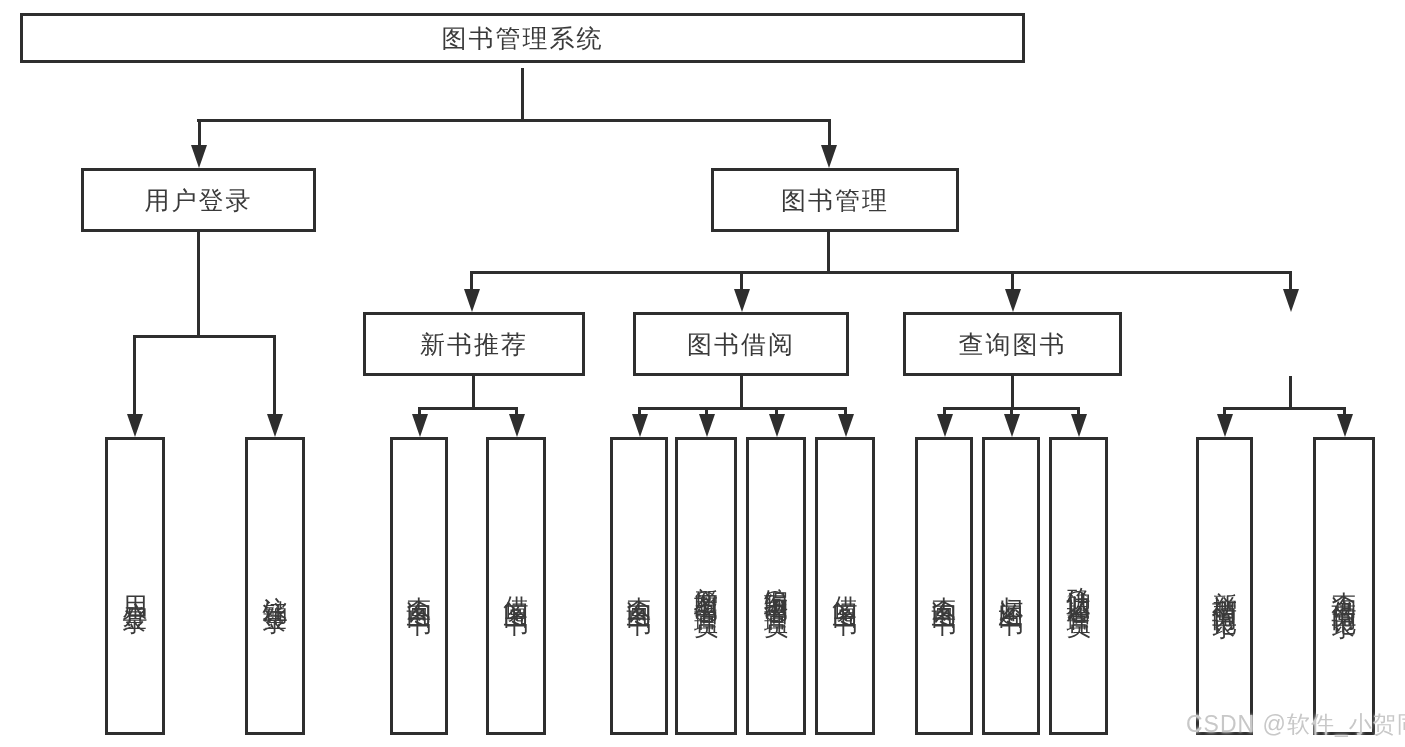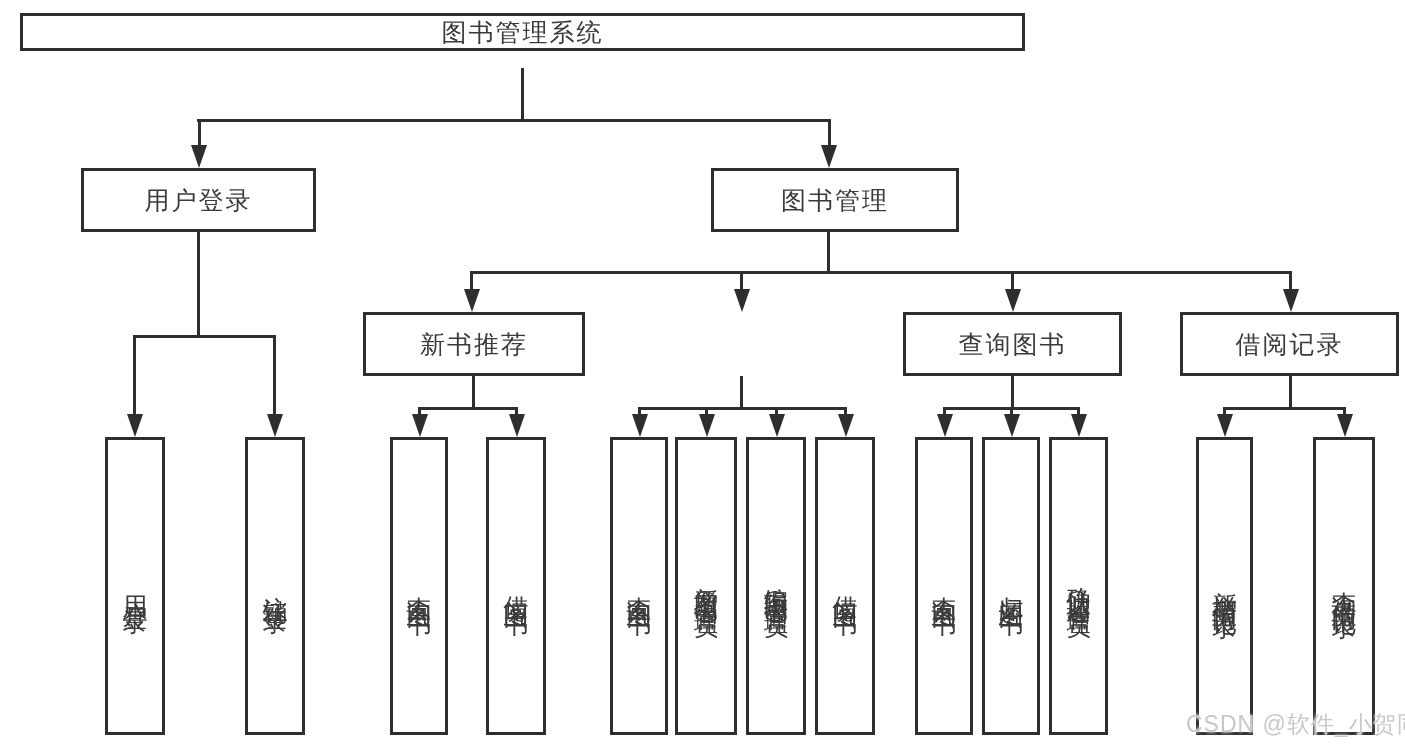--- a/index.html
+++ b/index.html
@@ -39,21 +39,21 @@
     font-size:23px;color:var(--wm);letter-spacing:1px;
     text-shadow:0 0 4px #ffffff,0 0 2px #ffffff;
     white-space:nowrap;
   }
 </style>
 </head>
 <body>
 
 <div class="canvas">
 
-  <div class="node hnode" style="left:20px;top:13px;width:1005px;height:38px;font-family:Liberation Mono, monospace;">
+  <div class="node hnode" style="left:20px;top:13px;width:1005px;height:50px;font-family:Liberation Mono, monospace;">
     <span>图书管理系统</span>
   </div>
 
   <div class="vline" style="left:521px;top:68px;height:53px;"></div>
   <div class="hline" style="left:197px;top:119px;width:634px;"></div>
   <div class="vline" style="left:198px;top:119px;height:27px;"></div>
   <div class="ah" style="left:191px;top:145px;"></div>
   <div class="vline" style="left:828px;top:119px;height:27px;"></div>
   <div class="ah" style="left:821px;top:145px;"></div>
 
@@ -78,25 +78,25 @@
   <div class="vline" style="left:740px;top:271px;height:20px;"></div>
   <div class="ah" style="left:734px;top:289px;"></div>
   <div class="vline" style="left:1011px;top:271px;height:20px;"></div>
   <div class="ah" style="left:1005px;top:289px;"></div>
   <div class="vline" style="left:1289px;top:271px;height:20px;"></div>
   <div class="ah" style="left:1283px;top:289px;"></div>
 
   <div class="node hnode" style="left:363px;top:312px;width:222px;height:64px;">
     <span>新书推荐</span>
   </div>
+  <div class="node hnode" style="left:633px;top:312px;width:216px;height:64px;">
+    <span>图书借阅</span>
+  </div>
   <div class="node hnode" style="left:903px;top:312px;width:219px;height:64px;">
     <span>查询图书</span>
-  </div>
-  <div class="node hnode" style="left:1180px;top:312px;width:219px;height:64px;">
-    <span>借阅记录</span>
   </div>
 
   <div class="vline" style="left:472px;top:376px;height:34px;"></div>
   <div class="hline" style="left:418px;top:407px;width:100px;"></div>
   <div class="vline" style="left:418px;top:407px;height:8px;"></div>
   <div class="ah" style="left:412px;top:414px;"></div>
   <div class="vline" style="left:515px;top:407px;height:8px;"></div>
   <div class="ah" style="left:509px;top:414px;"></div>
 
   <div class="vline" style="left:740px;top:376px;height:34px;"></div>

